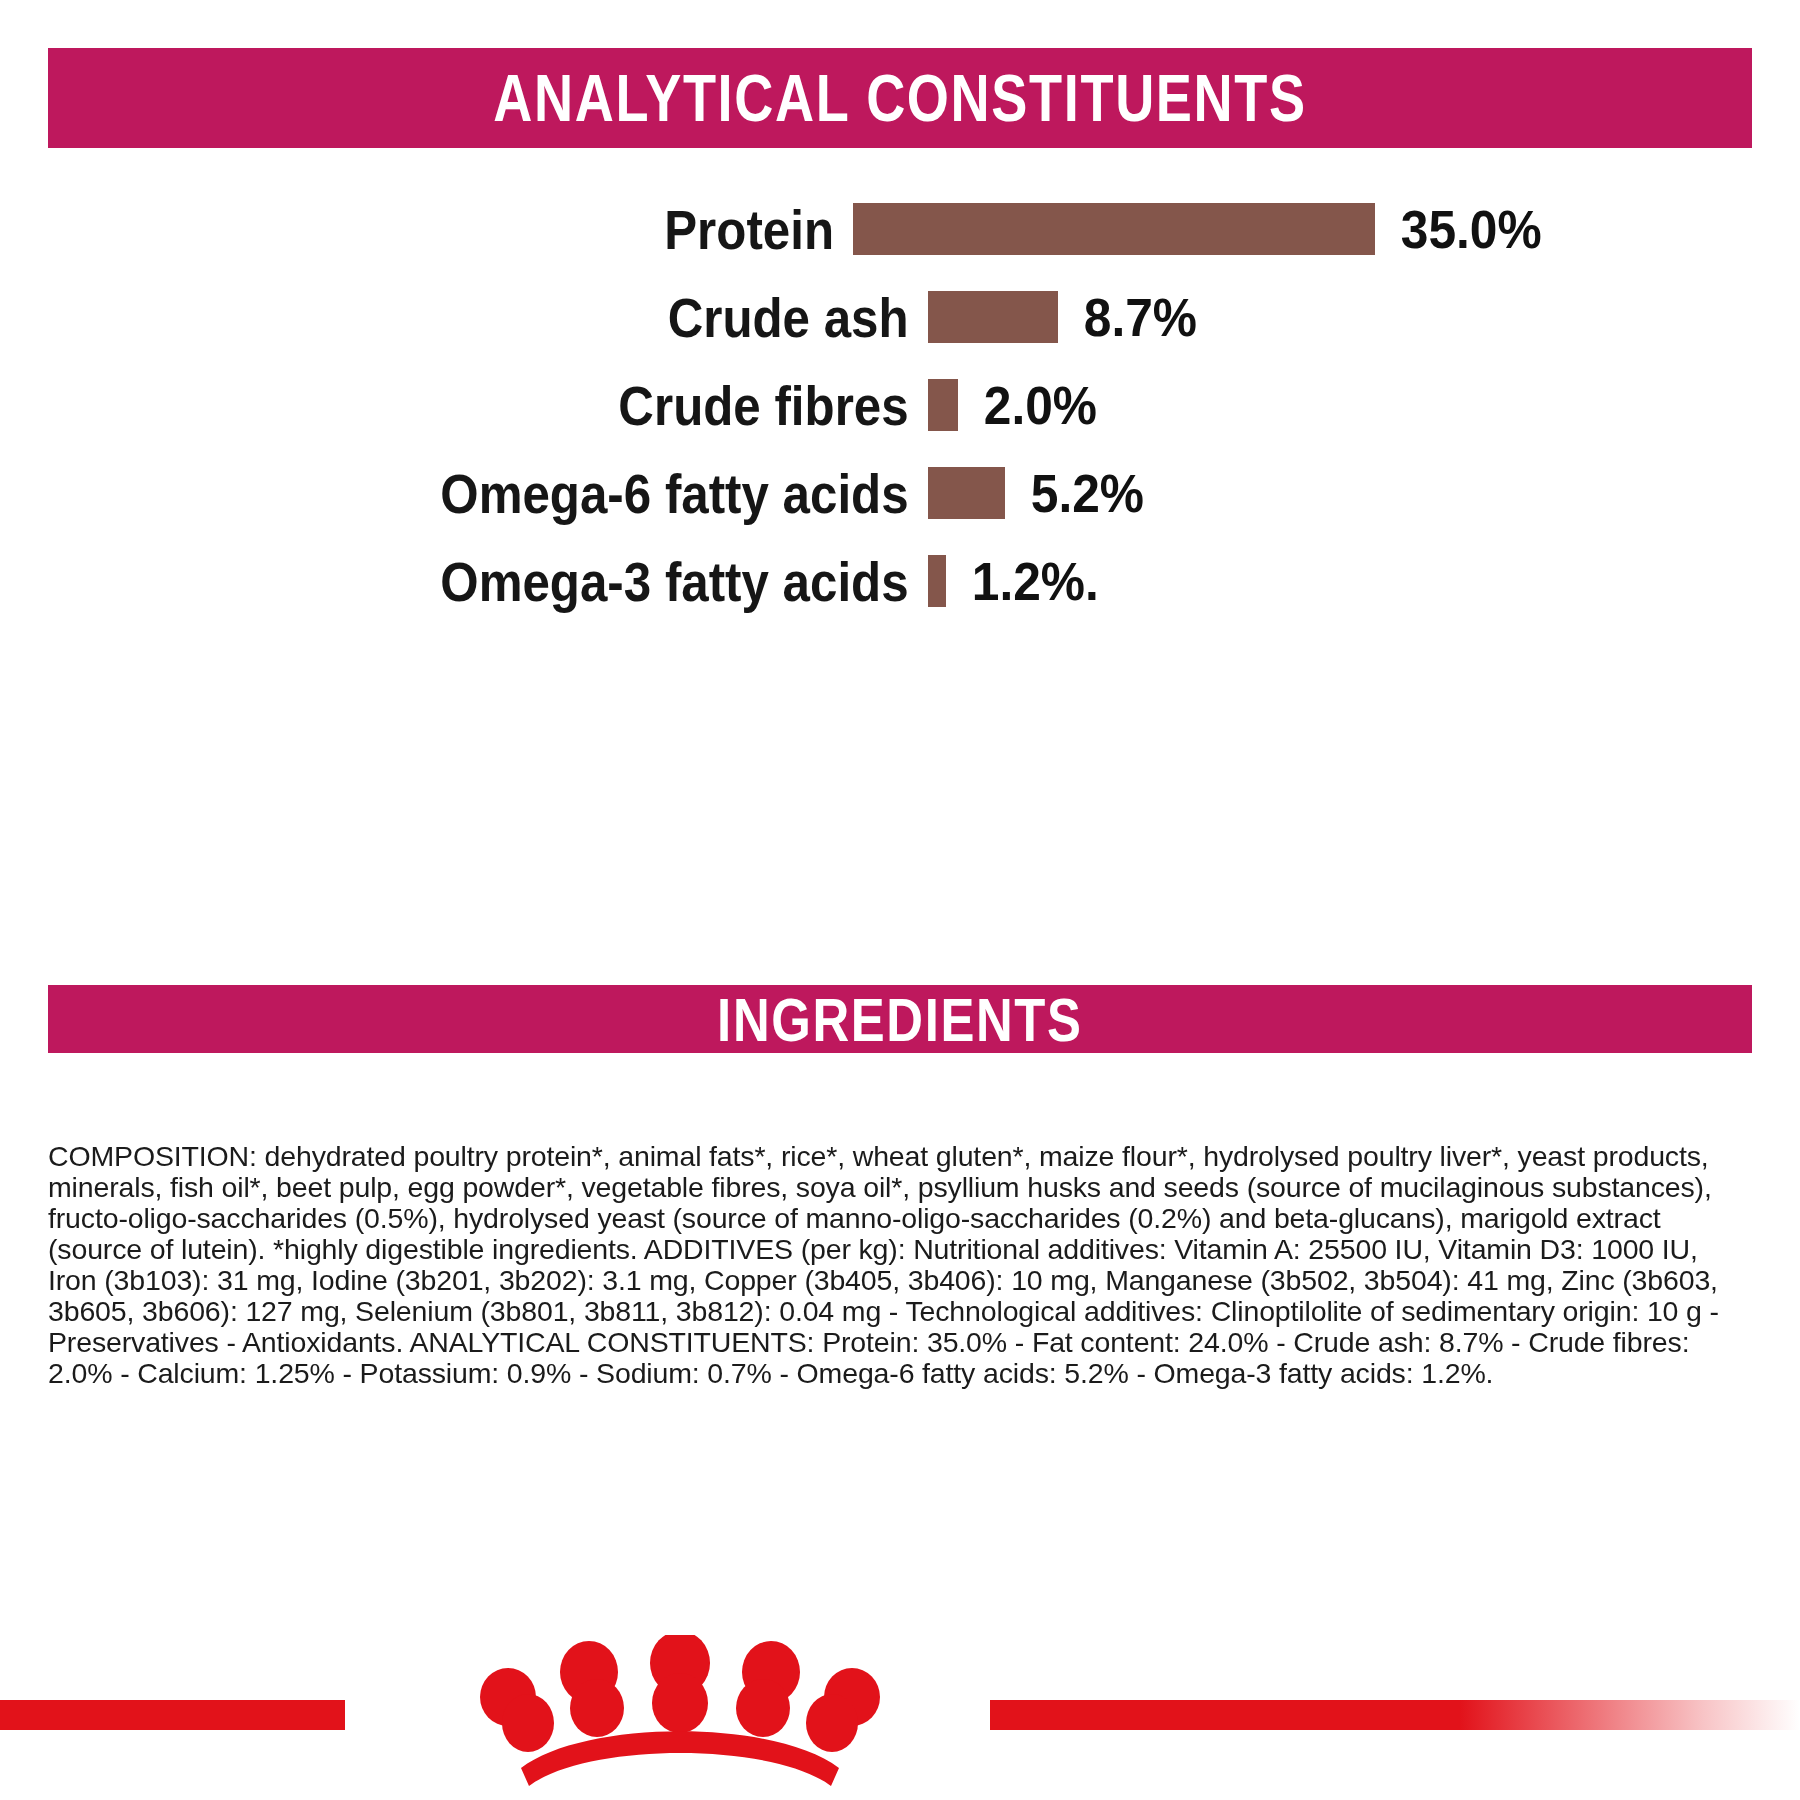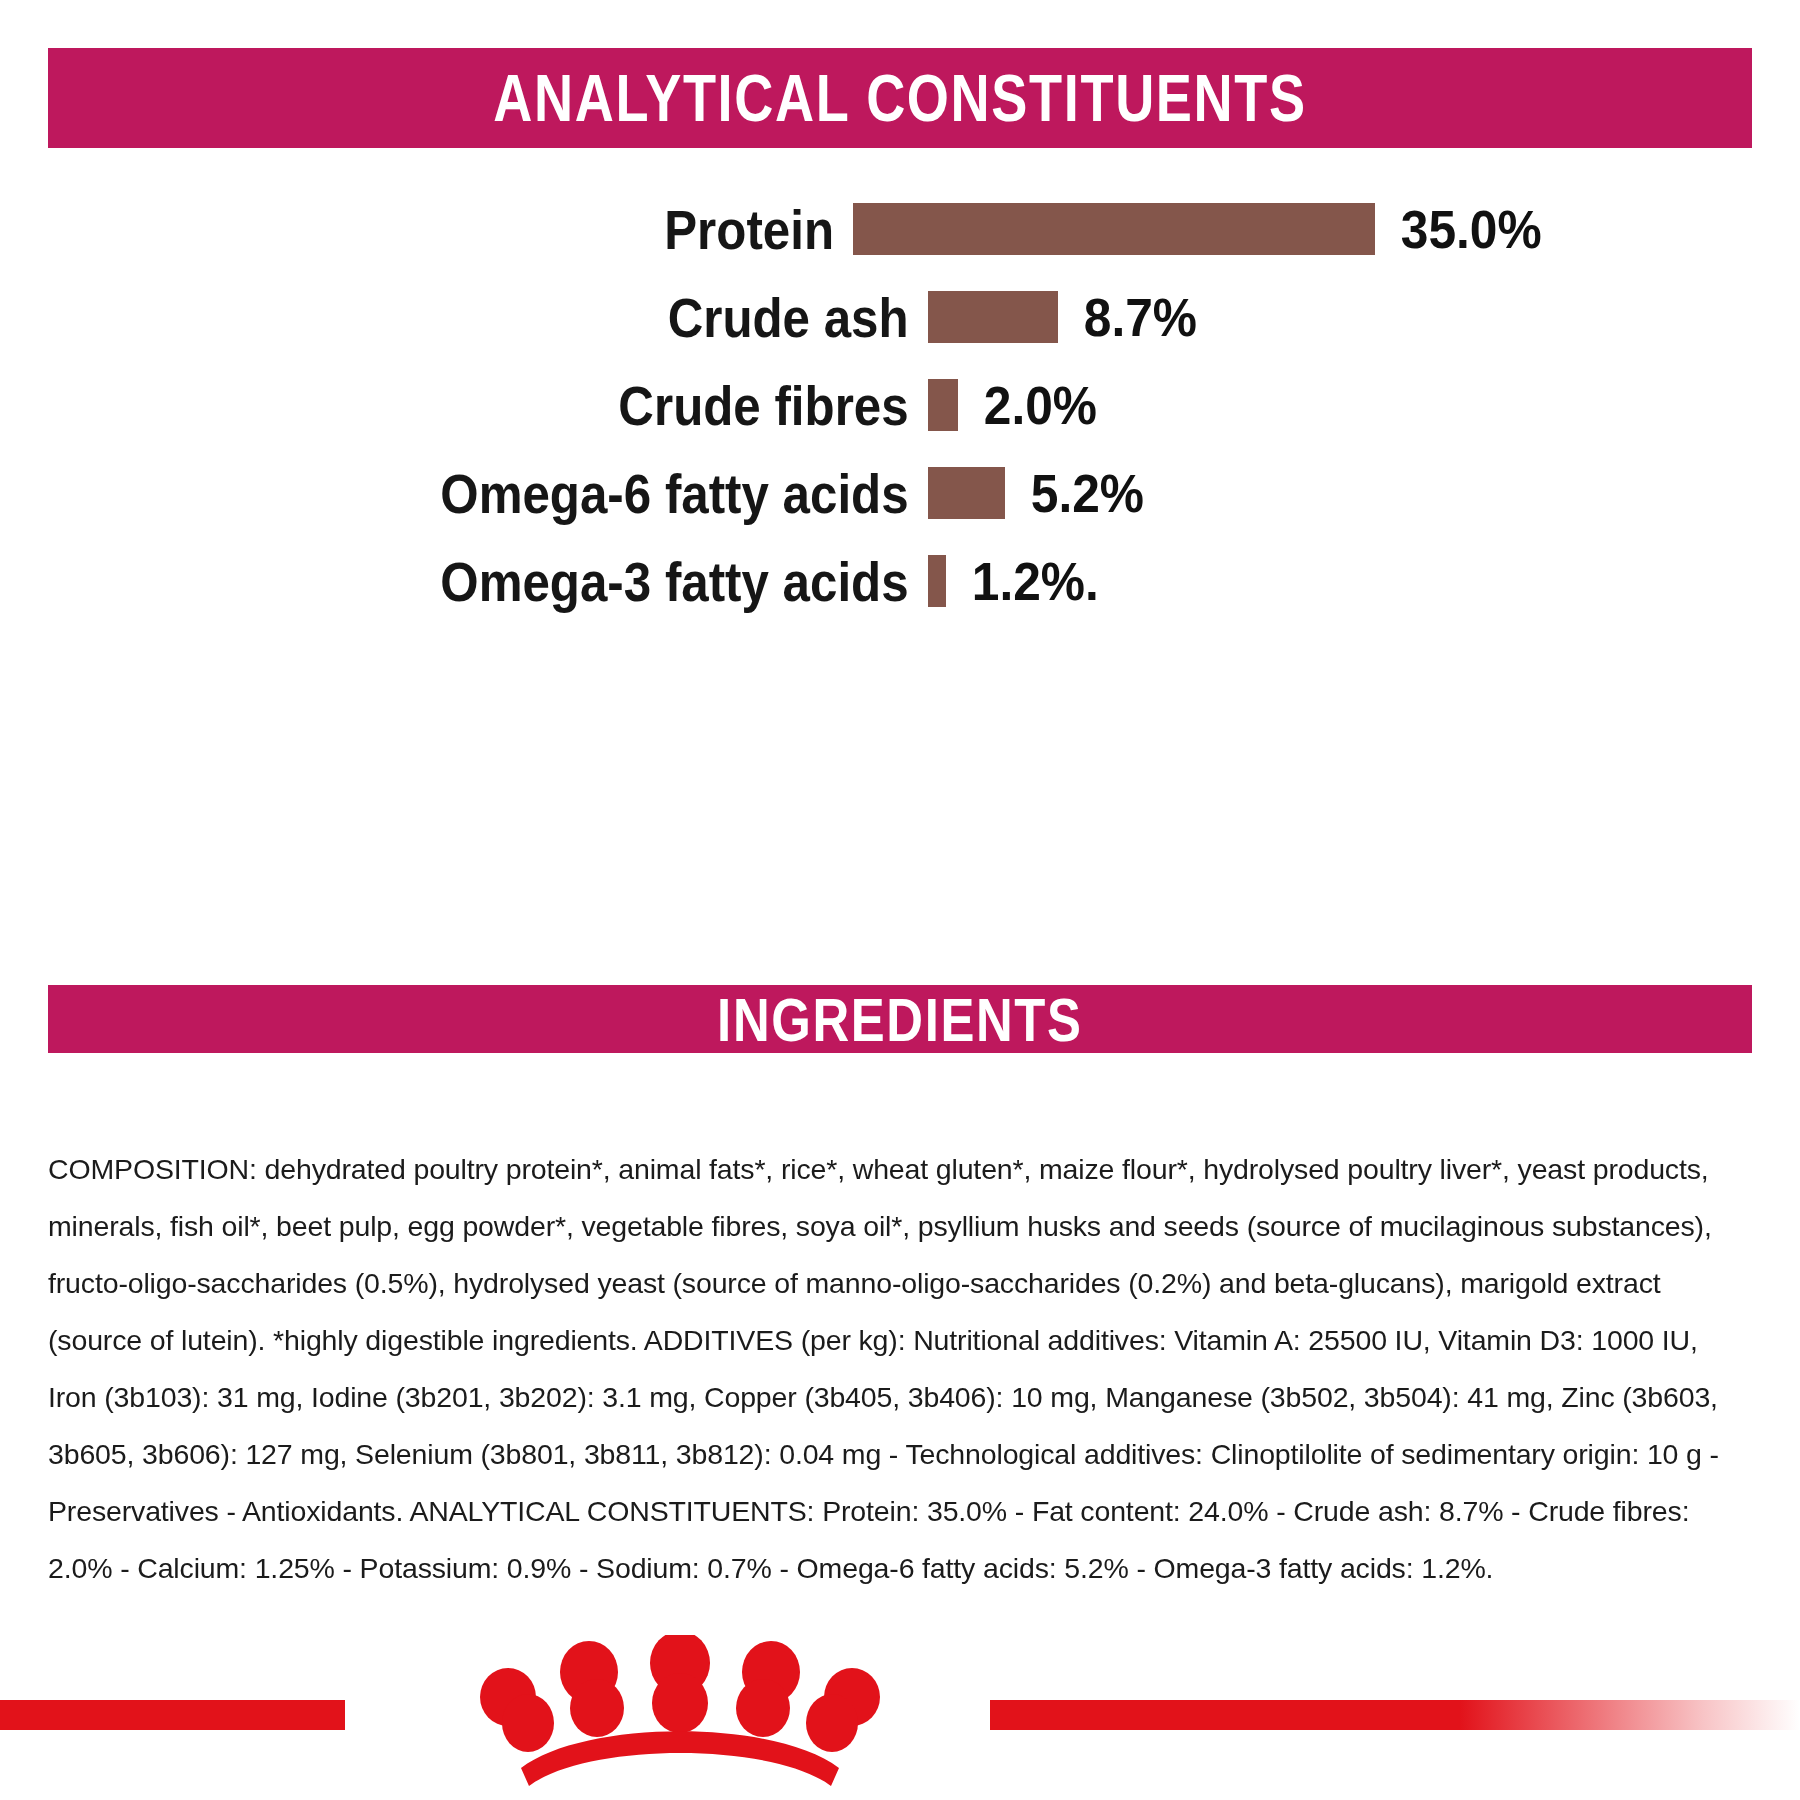--- a/index.html
+++ b/index.html
@@ -78,21 +78,21 @@
     transform-origin: left center;
   }
 
   
   .composition {
     position: absolute;
     left: 48px;
     top: 1112px;
     width: 1706px;
     font-size: 28.5px;
-    line-height: 57px;
+    line-height: 31px;
     color: #1b1b1b;
     text-align: left;
     letter-spacing: -0.15px;
   }
   .rule-left {
     position: absolute;
     left: 0;
     top: 1700px;
     width: 345px;
     height: 30px;

